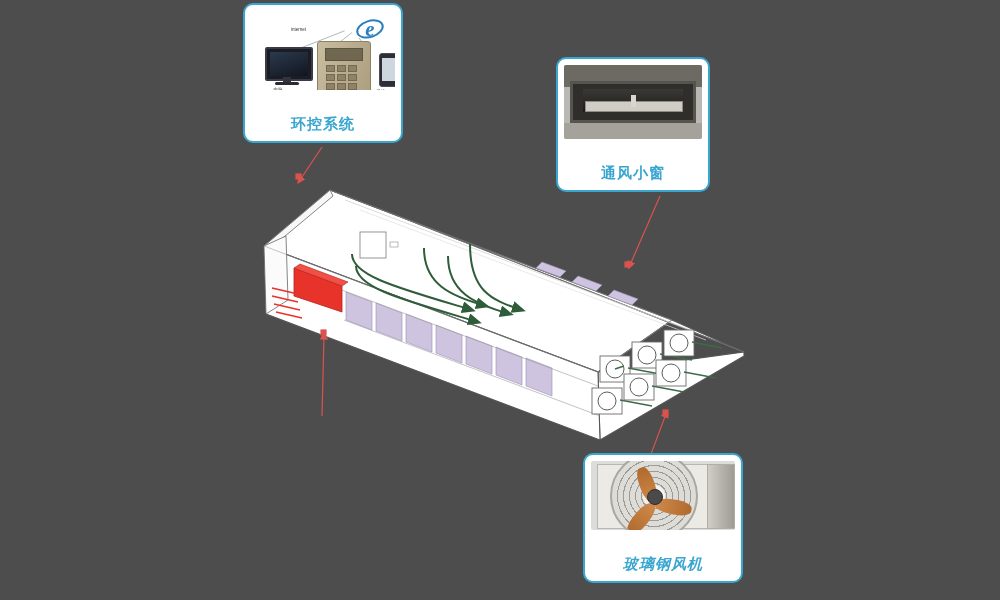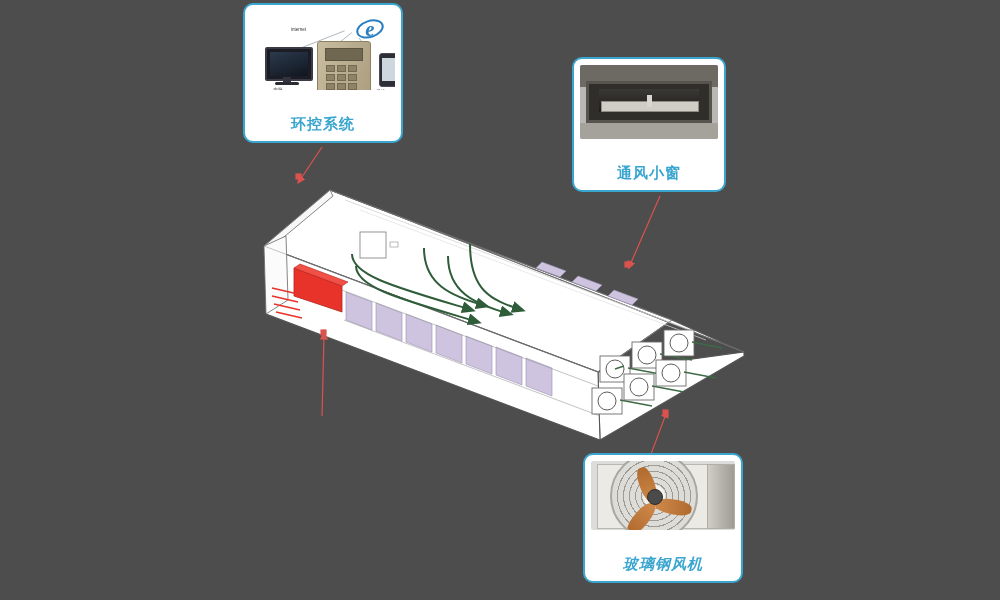--- a/index.html
+++ b/index.html
@@ -40,21 +40,21 @@
     font-weight: bold;
     font-size: 15px;
     letter-spacing: 1px;
     padding-top: 5px;
     padding-bottom: 1px;
     white-space: nowrap;
     margin-top: 20px;
   }
   
   #card-control  { left: 243px; top: 3px;   width: 160px; height: 140px; }
-  #card-window   { left: 572px; top: 57px;  width: 154px; height: 135px; }
+  #card-window   { left: 556px; top: 57px;  width: 154px; height: 135px; }
   #card-curtain  { left: 243px; top: 420px; width: 156px; height: 120px; }
   #card-fan      { left: 583px; top: 453px; width: 160px; height: 130px; font-style: italic; }
 
   
   .ctrl-bg { position:absolute; inset:0; background:#ffffff; }
   .monitor-body {
     position: absolute; left: 14px; top: 36px; width: 44px; height: 30px;
     background: #1c1c24; border: 2px solid #3b3b47; border-radius: 2px;
   }
   .monitor-screen {

